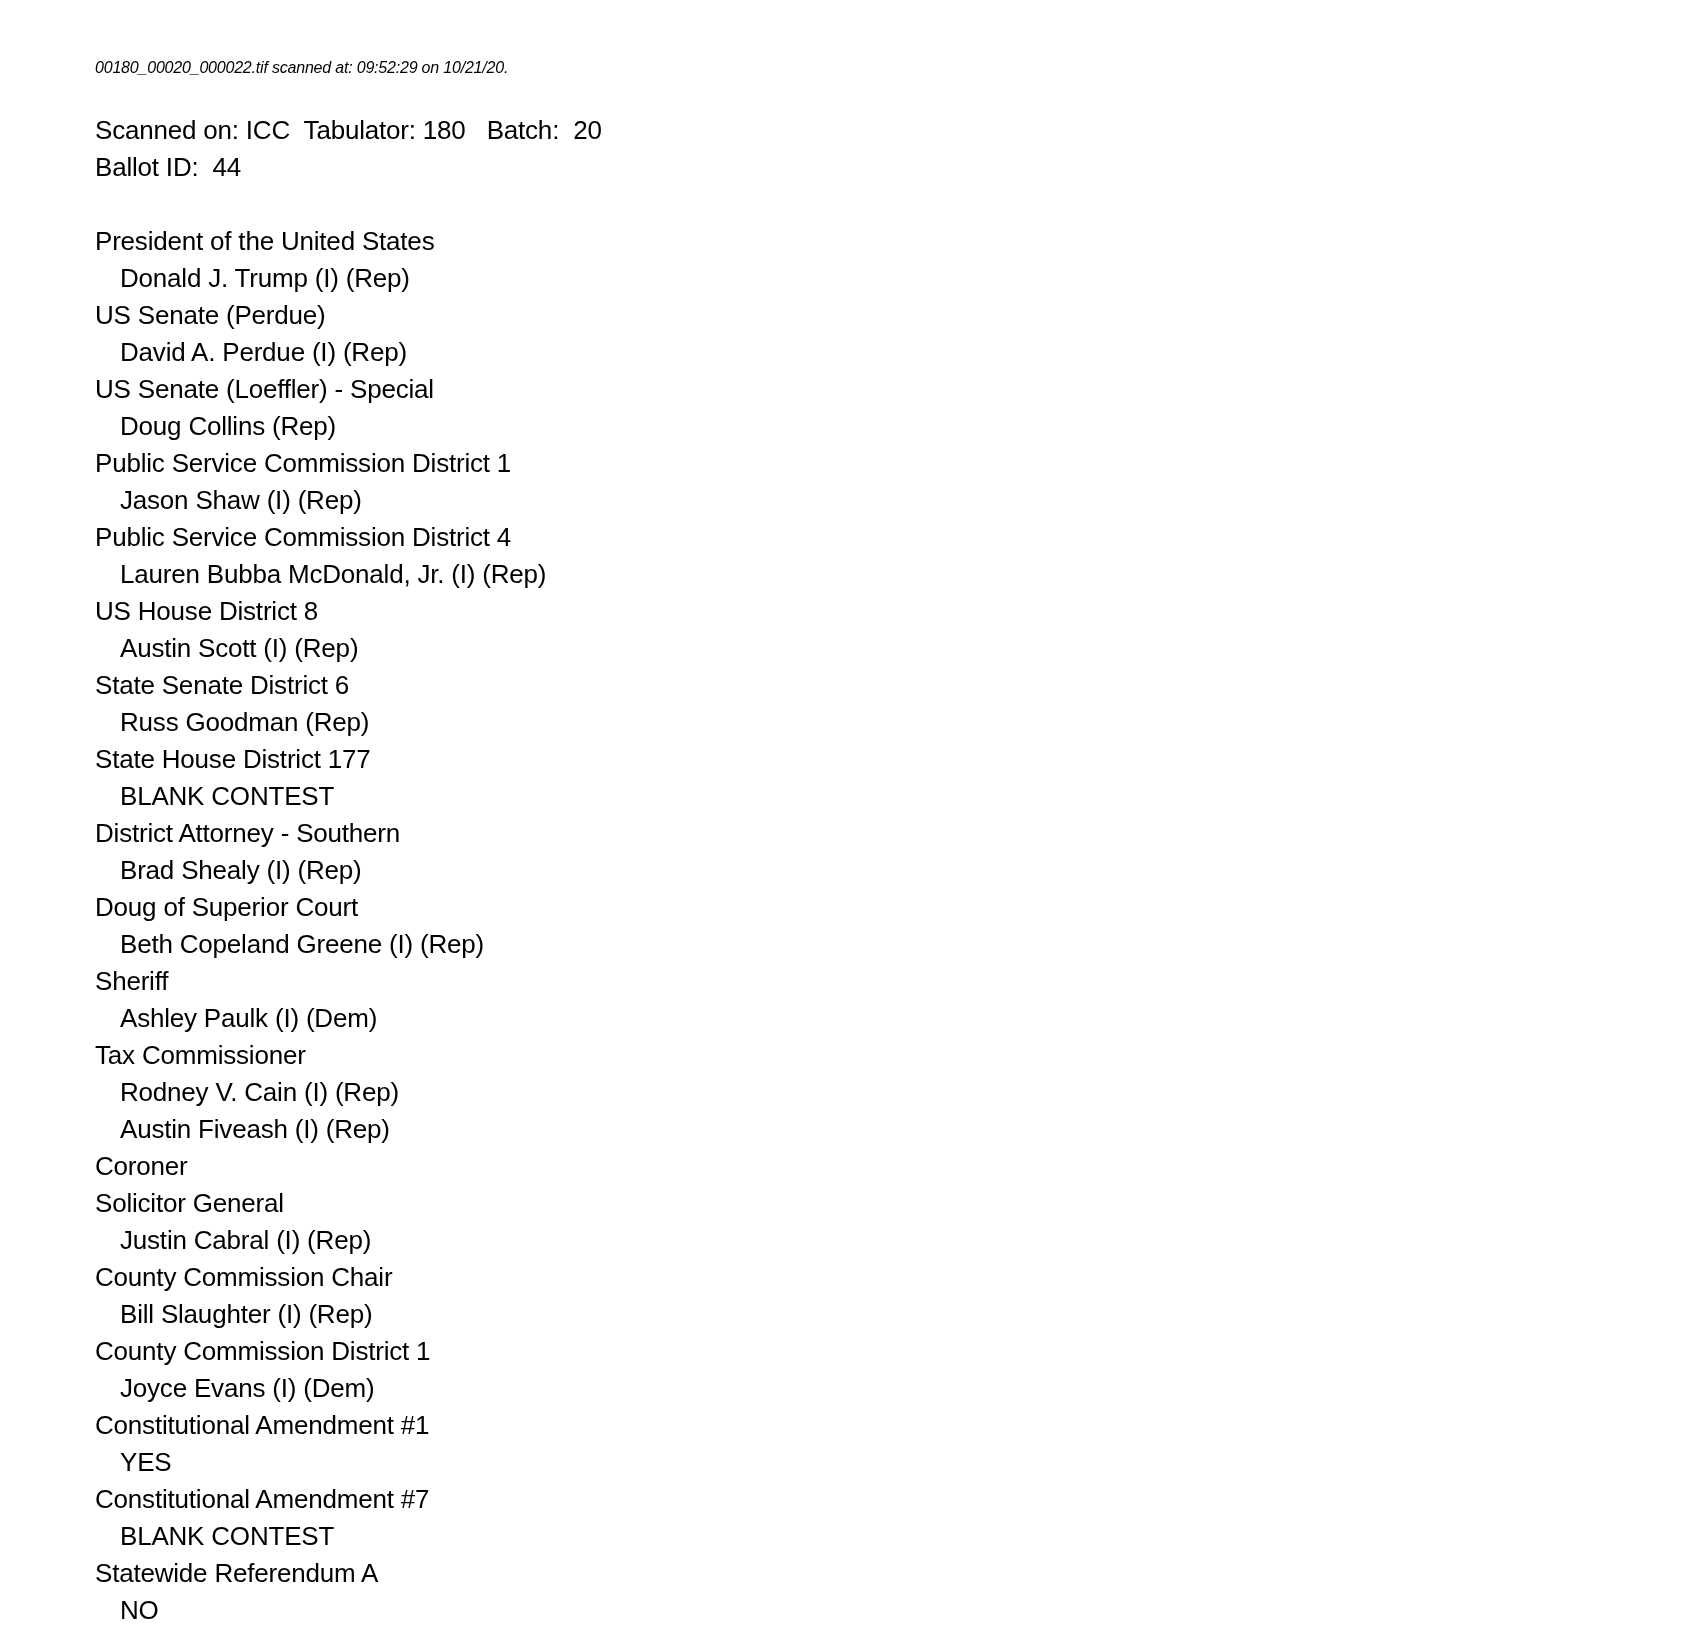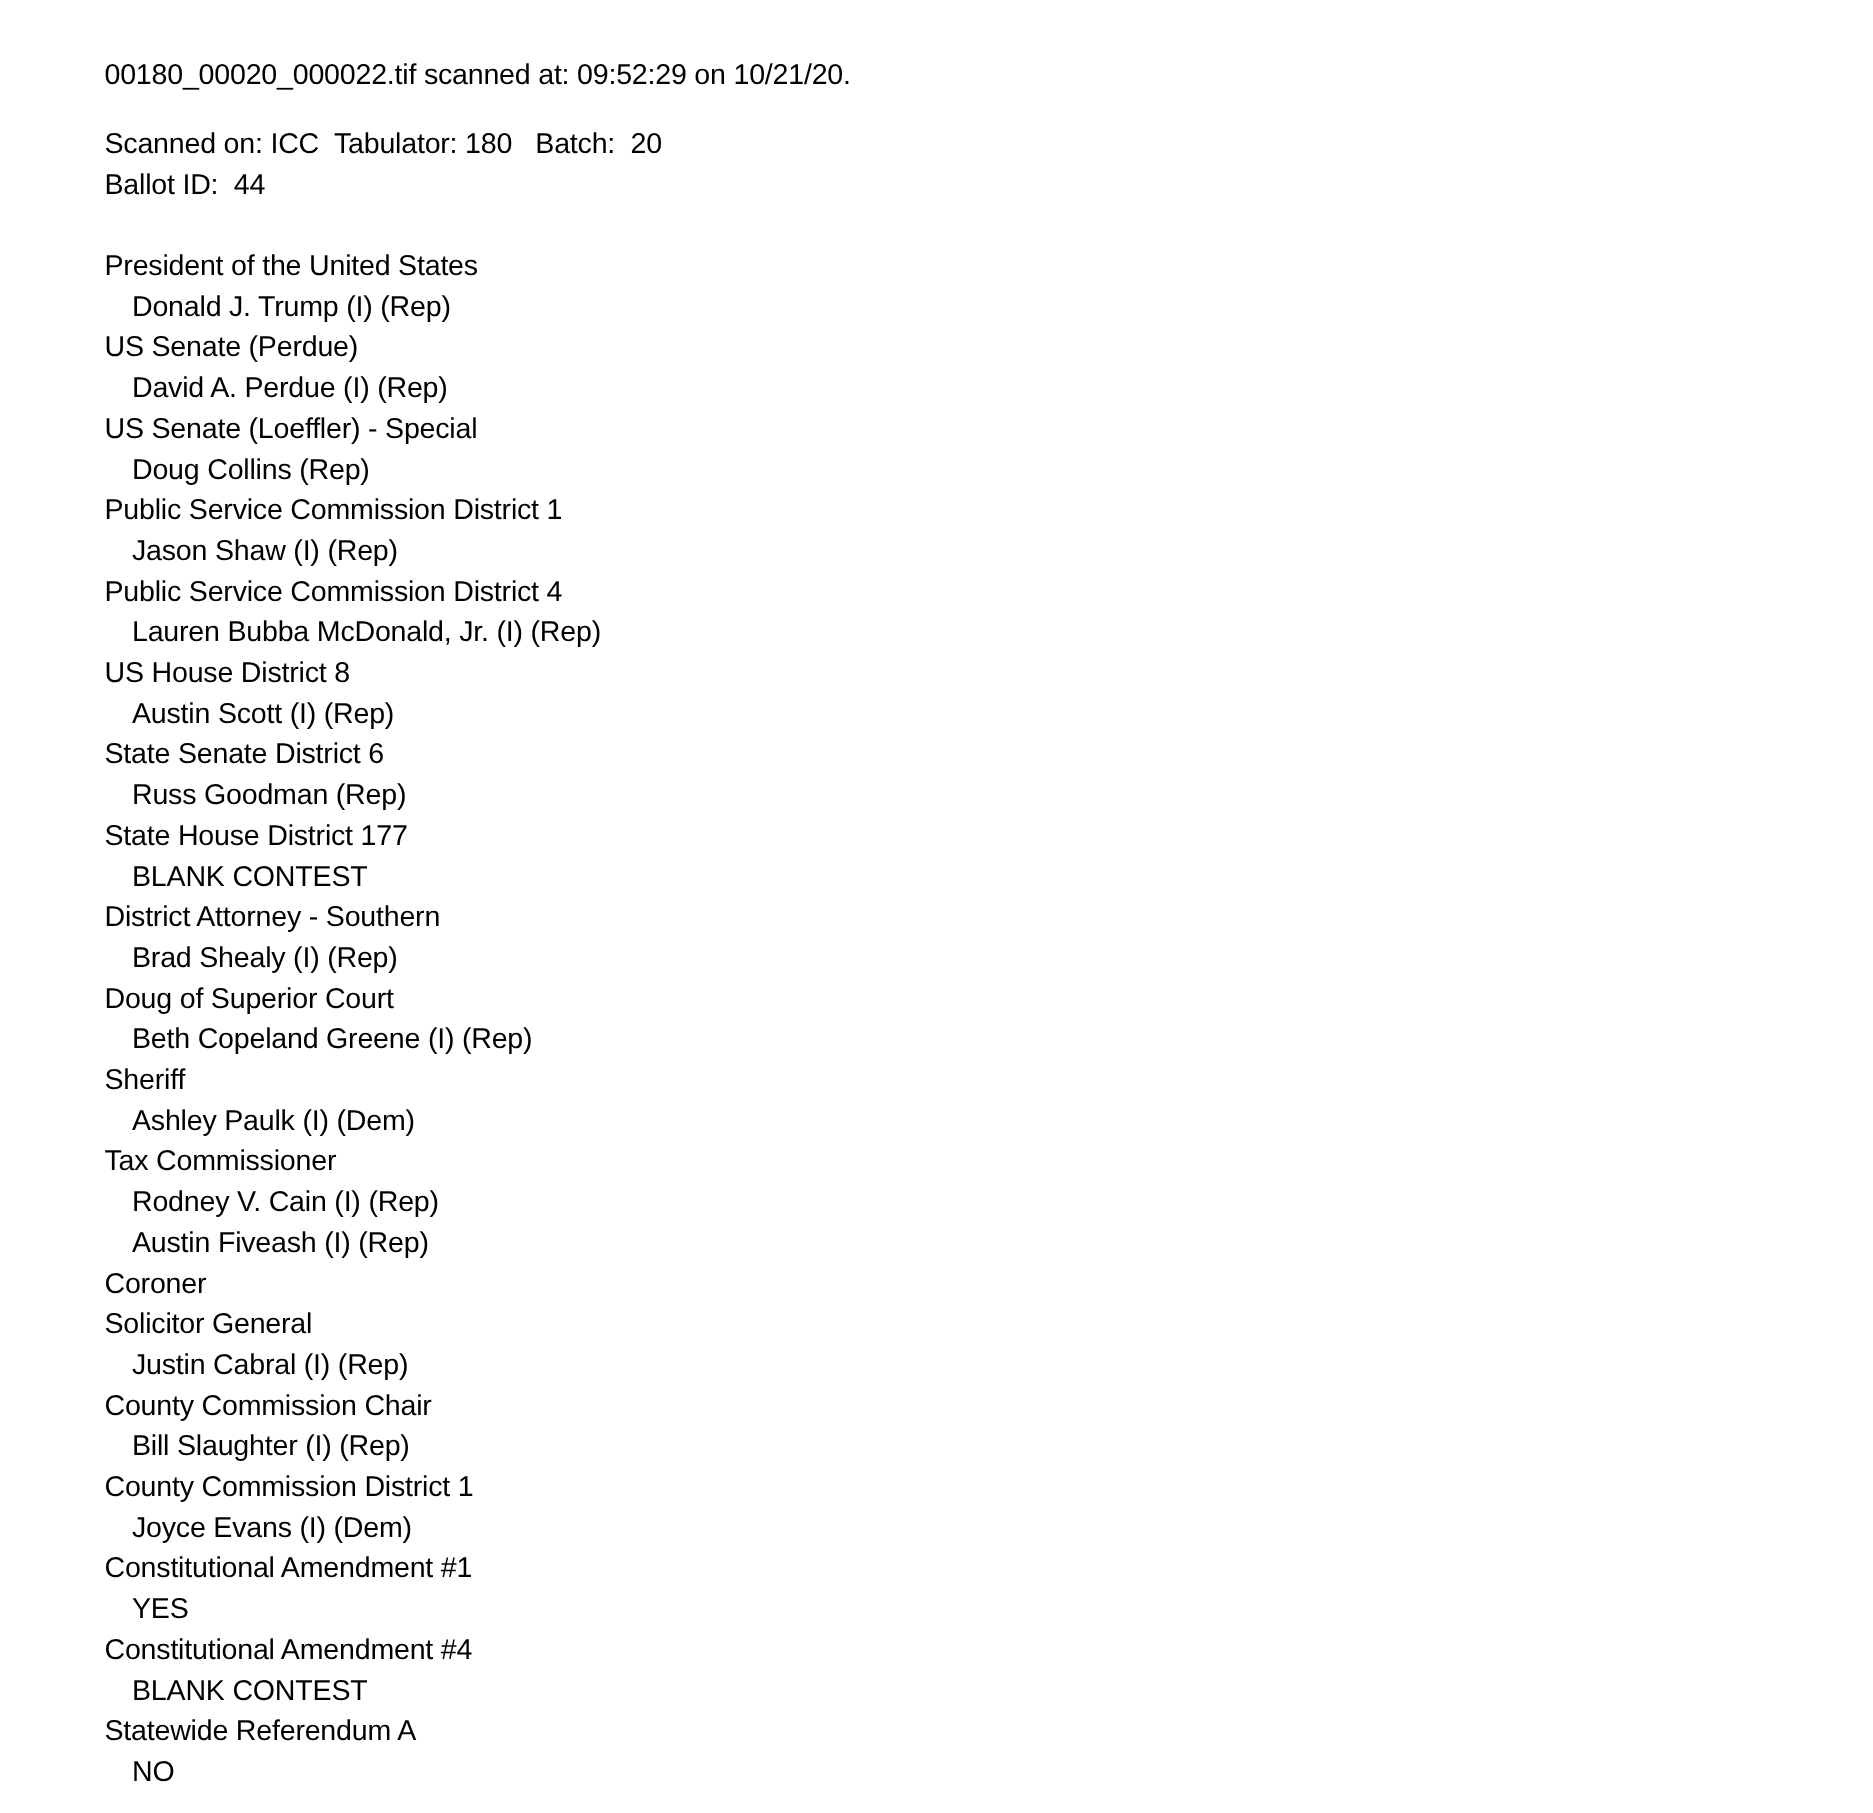--- a/index.html
+++ b/index.html
@@ -23,21 +23,22 @@
   }
   .line {
     font-size: 26px;
     line-height: 37px;
     letter-spacing: -0.2px;
     white-space: pre;      
     color: #000000;
   }
   .filename-line {
     margin-bottom: 26px;
-    font-size: 26px;
+    font-size: 16px;
+    font-style: italic;
   }
   .contest-list {
     margin-top: 37px;
   }
   .selection {
     padding-left: 25px;    
   }
 </style>
 </head>
 <body>
@@ -130,21 +131,21 @@
     <div class="line office">County Commission District 1</div>
     <div class="line selection">Joyce Evans (I) (Dem)</div>
   </div>
 
   <div class="contest">
     <div class="line office">Constitutional Amendment #1</div>
     <div class="line selection">YES</div>
   </div>
 
   <div class="contest">
-    <div class="line office">Constitutional Amendment #4</div>
+    <div class="line office">Constitutional Amendment #7</div>
     <div class="line selection">BLANK CONTEST</div>
   </div>
 
   <div class="contest">
     <div class="line office">Statewide Referendum A</div>
     <div class="line selection">NO</div>
   </div>
 </div>
 
 </div>

